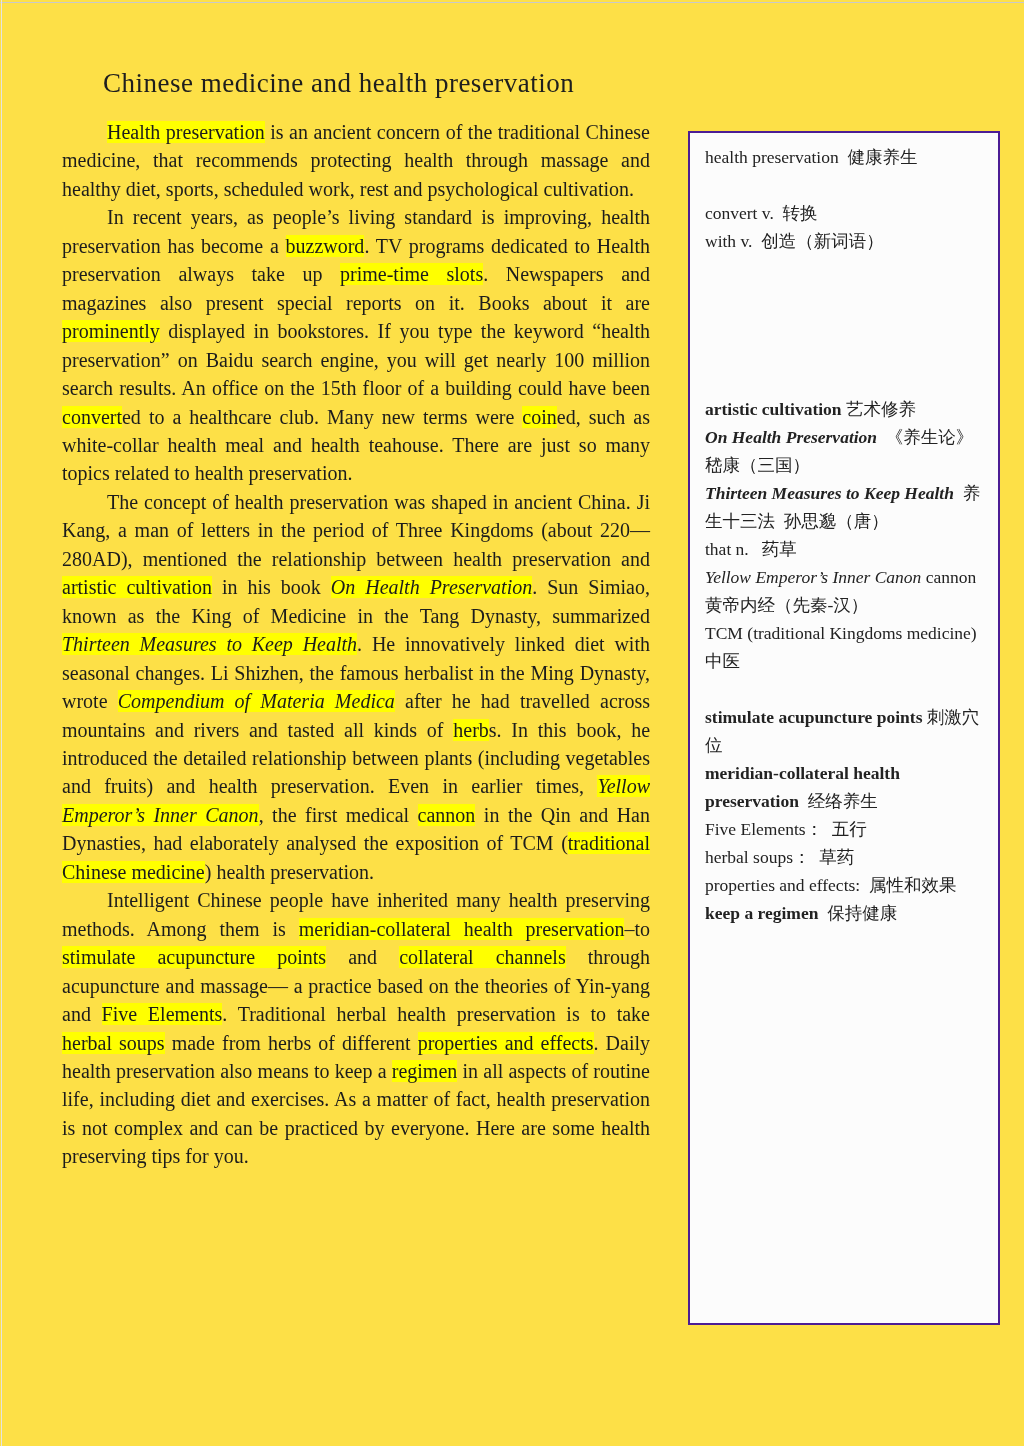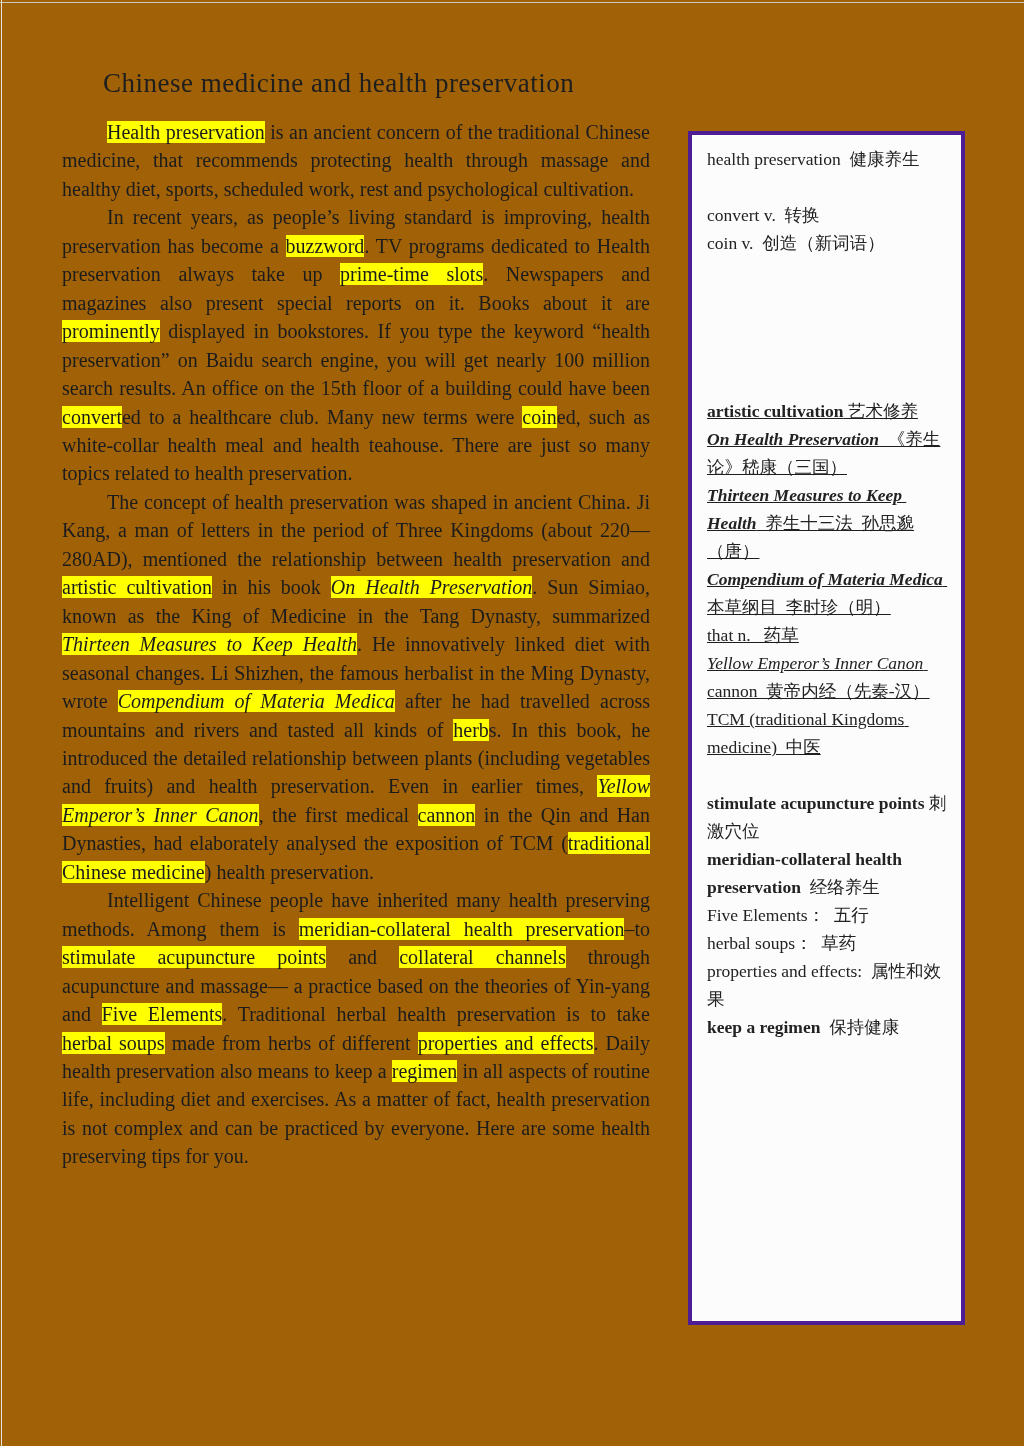--- a/index.html
+++ b/index.html
@@ -1,20 +1,20 @@
 <!DOCTYPE html>
 <html><head>
 <meta charset="utf-8">
 <style>
   html,body { margin:0; padding:0; background:#ffffff; }
   .page {
     position:relative;
     width:1024px;
     height:1446px;
-    background:#a16207;
+    background:#fde047;
     font-family:"Liberation Serif","DejaVu Serif",serif;
     color:#1e1e1e;
     overflow:hidden;
   }
   .scan-top-edge {
     position:absolute; left:0; top:2px; width:100%; height:1px;
     background:#c9c9c9;
   }
   .scan-left-edge {
     position:absolute; left:1px; top:0; width:1px; height:100%;
@@ -41,22 +41,22 @@
     text-align:justify;
     text-indent:45px;
     color:#1c1c1c;
   }
   .hl { background:#ffff00; }
   .i { font-style:italic; }
   .b { font-weight:bold; }
   .vocab {
     position:absolute;
     left:688px; top:131px;
-    width:277px; height:1194px;
-    border:4px solid #4c1d95;
+    width:312px; height:1194px;
+    border:2px solid #4c1d95;
     box-sizing:border-box;
     padding:10px 14px 8px 15px;
     background:#fcfcfc;
   }
   .vocab-group { margin:0; }
   .vocab-entry {
     font-size:17.5px;
     line-height:28px;
     color:#222222;
     white-space:pre-wrap;
@@ -78,27 +78,26 @@
       <p><span>The concept of health preservation was shaped in ancient China. Ji Kang, a man of letters in the period of Three Kingdoms (about 220—280AD), mentioned the relationship between health preservation and </span><span class="hl">artistic cultivation</span><span> in his book </span><span class="hl i">On Health Preservation</span><span>. Sun Simiao, known as the King of Medicine in the Tang Dynasty, summarized </span><span class="hl i">Thirteen Measures to Keep Health</span><span>. He innovatively linked diet with seasonal changes. Li Shizhen, the famous herbalist in the Ming Dynasty, wrote </span><span class="hl i">Compendium of Materia Medica</span><span> after he had travelled across mountains and rivers and tasted all kinds of </span><span class="hl">herb</span><span>s. In this book, he introduced the detailed relationship between plants (including vegetables and fruits) and health preservation. Even in earlier times, </span><span class="hl i">Yellow Emperor’s Inner Canon</span><span>, the first medical </span><span class="hl">cannon</span><span> in the Qin and Han Dynasties, had elaborately analysed the exposition of TCM (</span><span class="hl">traditional Chinese medicine</span><span>) health preservation.</span></p>
       <p><span>Intelligent Chinese people have inherited many health preserving methods. Among them is </span><span class="hl">meridian-collateral health preservation</span><span>–to </span><span class="hl">stimulate acupuncture points</span><span> and </span><span class="hl">collateral channels</span><span> through acupuncture and massage— a practice based on the theories of Yin-yang and </span><span class="hl">Five Elements</span><span>. Traditional herbal health preservation is to take </span><span class="hl">herbal soups</span><span> made from herbs of different </span><span class="hl">properties and effects</span><span>. Daily health preservation also means to keep a </span><span class="hl">regimen</span><span> in all aspects of routine life, including diet and exercises. As a matter of fact, health preservation is not complex and can be practiced by everyone. Here are some health preserving tips for you.</span></p>
     </div>
 
   <div class="vocab">
       <div class="vocab-group" style="margin-top: 0px;">
         <div class="vocab-entry"><span>health preservation  健康养生</span></div>
       </div>
       <div class="vocab-group" style="margin-top: 28px;">
         <div class="vocab-entry"><span>convert v.  转换</span></div>
-        <div class="vocab-entry"><span>coin v.  创造（新词语）</span></div>
+        <div class="vocab-entry"><span>with v.  创造（新词语）</span></div>
       </div>
-      <div class="vocab-group" style="margin-top: 140px; text-decoration: underline;">
+      <div class="vocab-group" style="margin-top: 140px;">
         <div class="vocab-entry"><span class="b">artistic cultivation</span><span> 艺术修养</span></div>
         <div class="vocab-entry"><span class="i b">On Health Preservation</span><span>  《养生论》嵇康（三国）</span></div>
         <div class="vocab-entry"><span class="i b">Thirteen Measures to Keep Health</span><span>  养生十三法  孙思邈（唐）</span></div>
-        <div class="vocab-entry"><span class="i b">Compendium of Materia Medica</span><span> 本草纲目  李时珍（明）</span></div>
         <div class="vocab-entry"><span>that n.   药草</span></div>
         <div class="vocab-entry"><span class="i">Yellow Emperor’s Inner Canon</span><span> cannon  黄帝内经（先秦-汉）</span></div>
         <div class="vocab-entry"><span>TCM (traditional Kingdoms medicine)  中医</span></div>
       </div>
       <div class="vocab-group" style="margin-top: 28px;">
         <div class="vocab-entry"><span class="b">stimulate acupuncture points</span><span> 刺激穴位</span></div>
         <div class="vocab-entry"><span class="b">meridian-collateral health preservation</span><span>  经络养生</span></div>
         <div class="vocab-entry"><span>Five Elements：  五行</span></div>
         <div class="vocab-entry"><span>herbal soups：  草药</span></div>
         <div class="vocab-entry"><span>properties and effects:  属性和效果</span></div>

